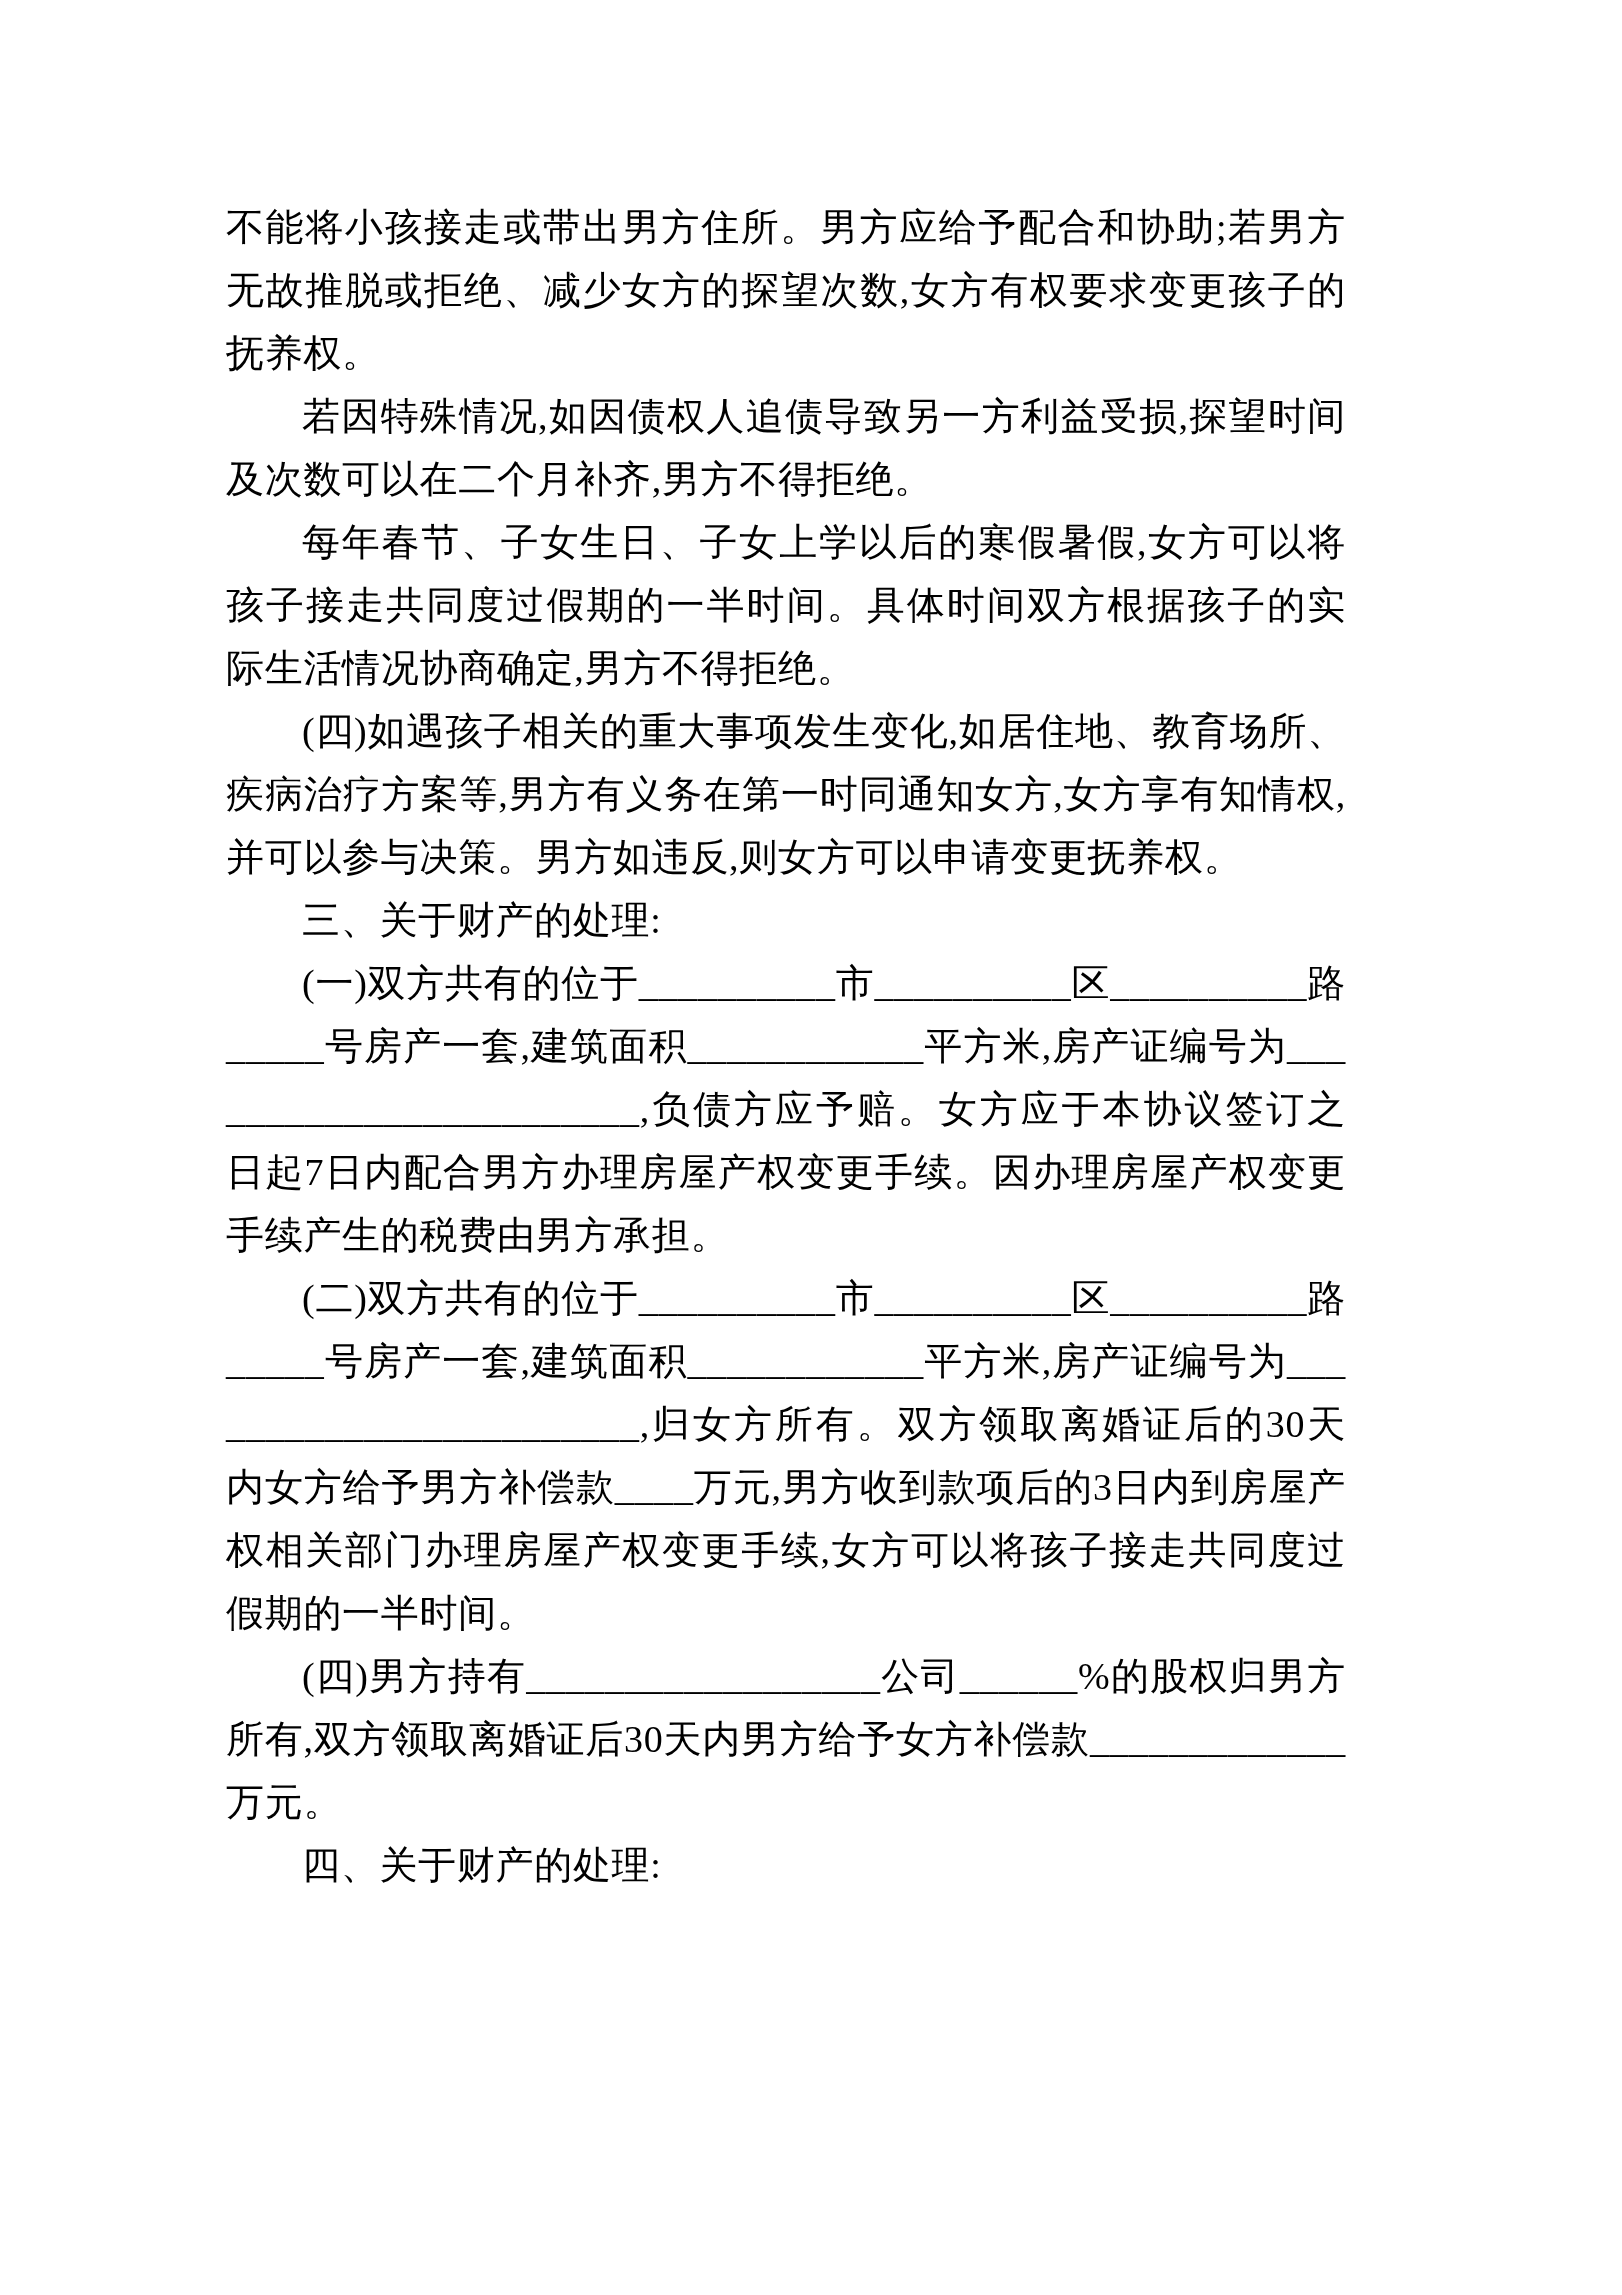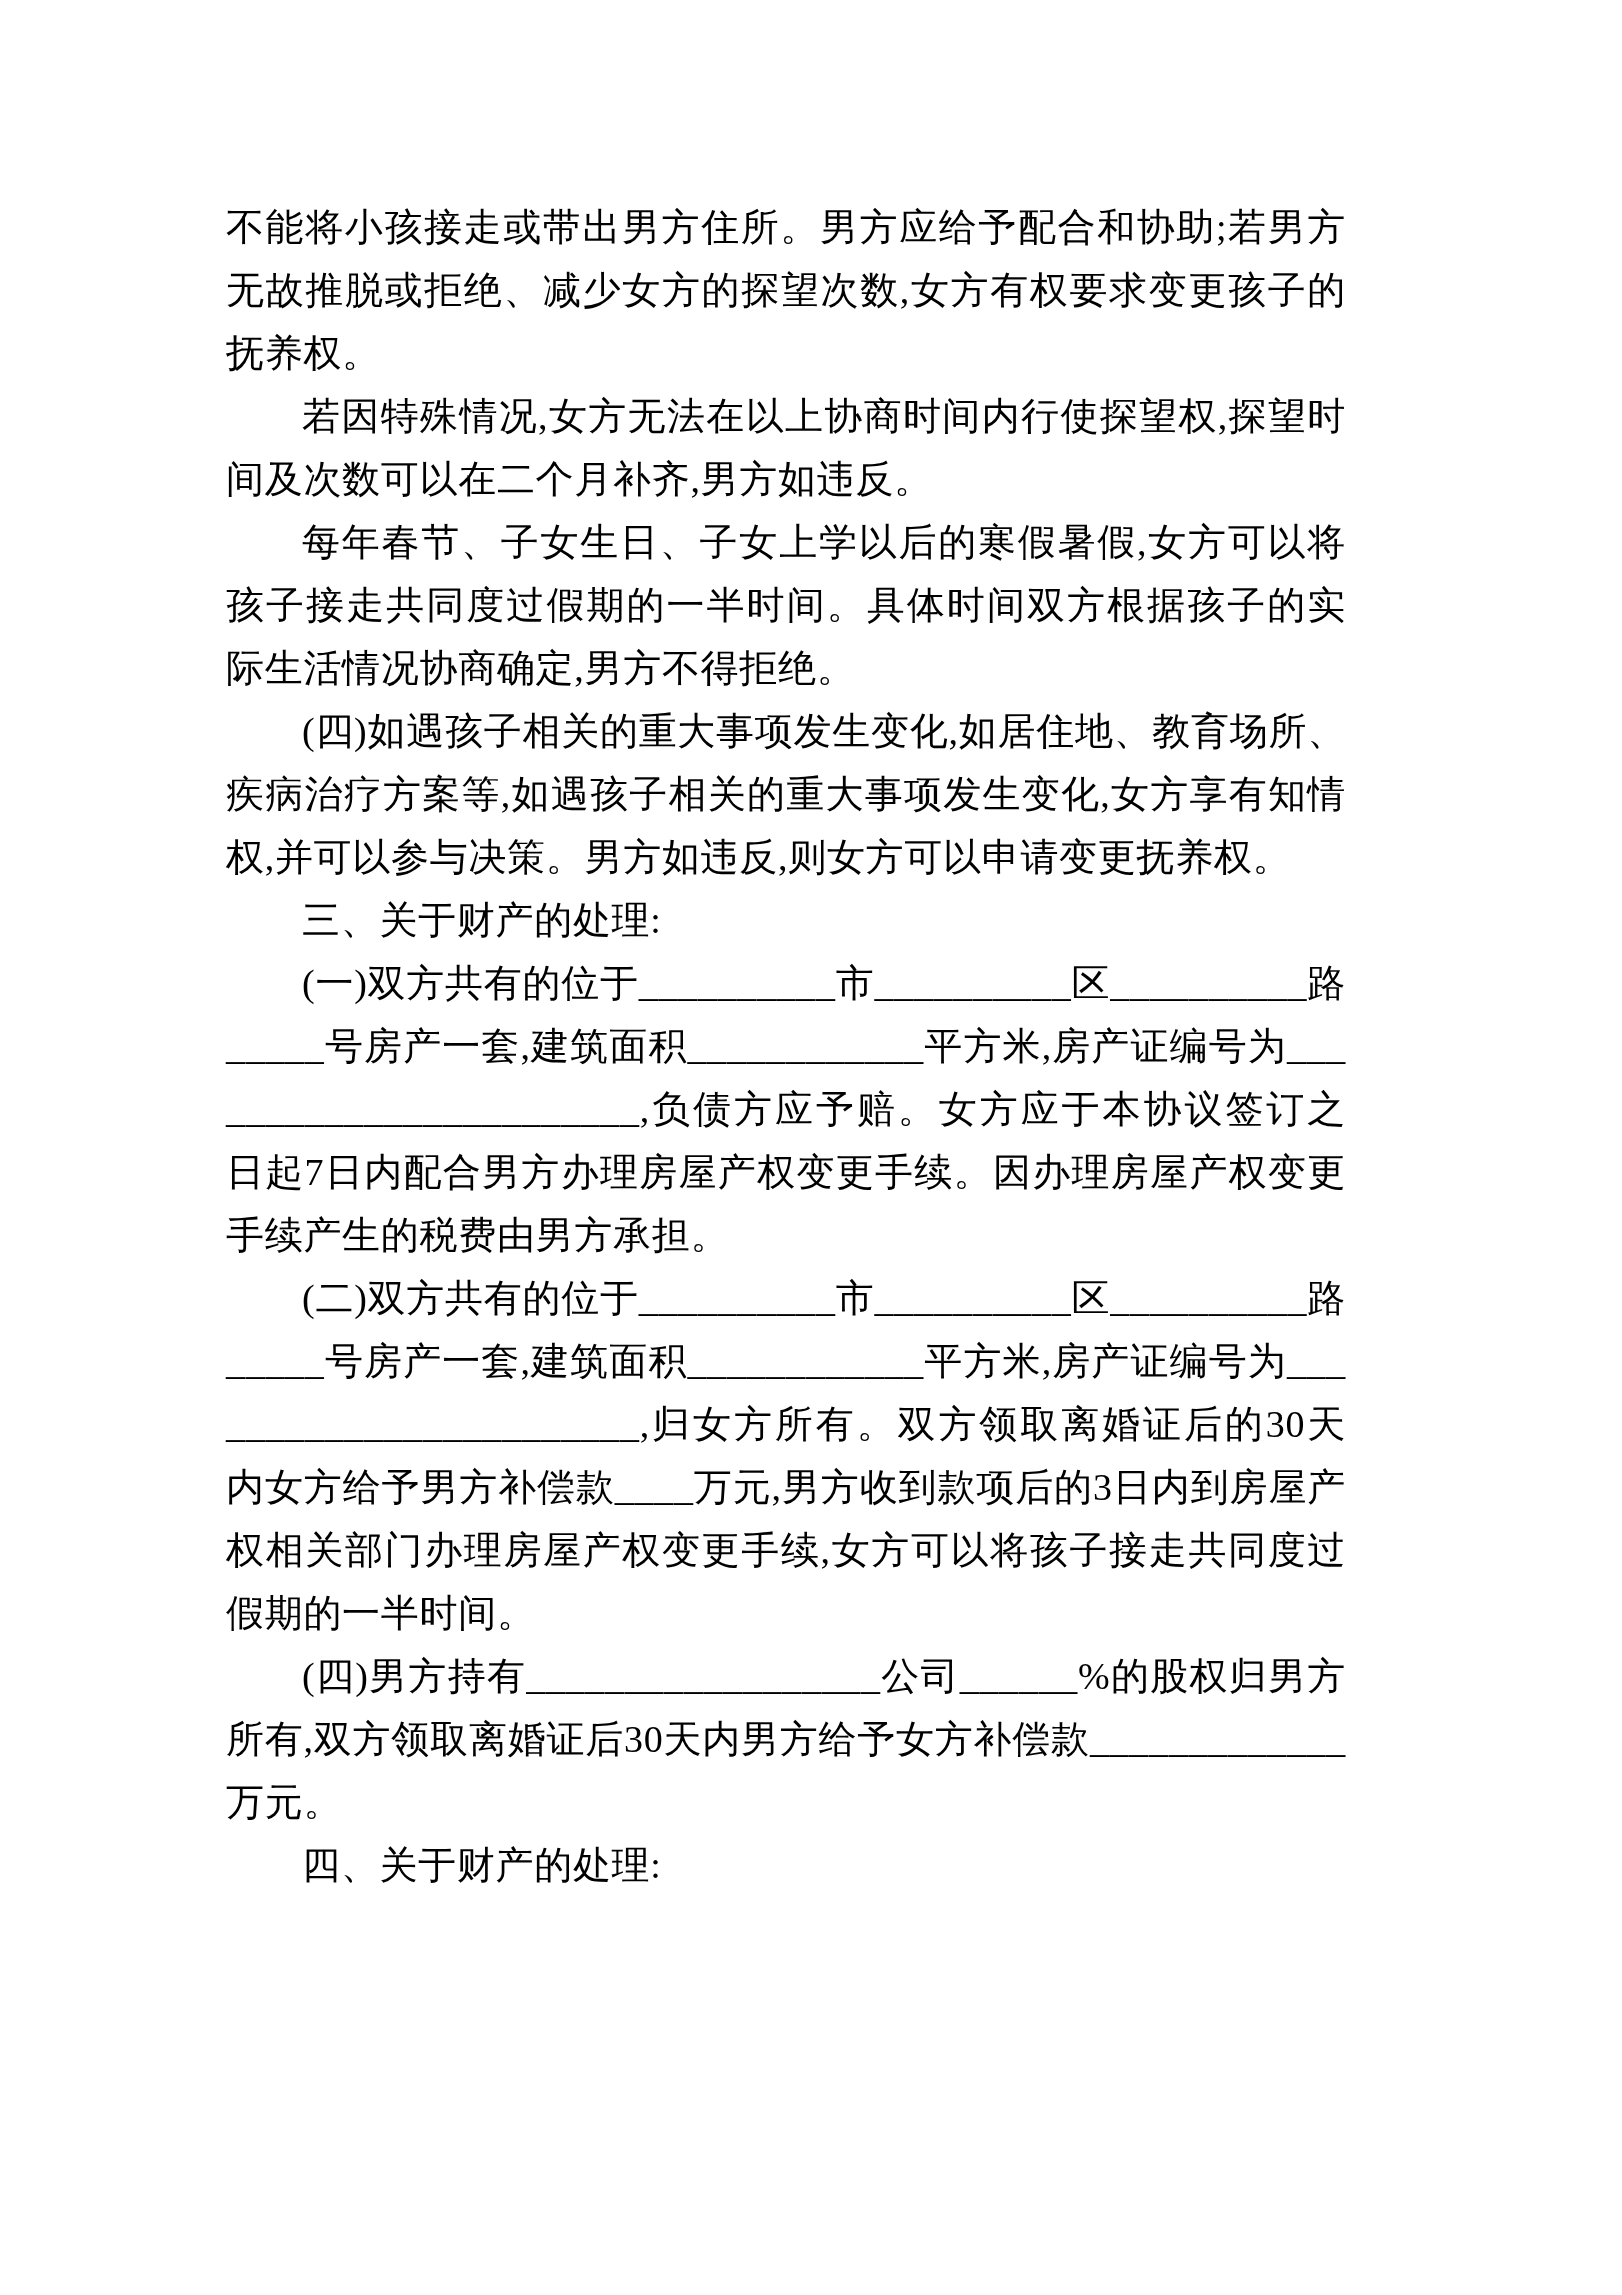--- a/index.html
+++ b/index.html
@@ -32,22 +32,22 @@
   }
   .para.continuation {
     text-indent: 0;
   }
 </style>
 </head>
 <body>
 
 <div class="page">
   <p class="para continuation">不能将小孩接走或带出男方住所。男方应给予配合和协助;若男方无故推脱或拒绝、减少女方的探望次数,女方有权要求变更孩子的抚养权。</p>
-  <p class="para">若因特殊情况,女方无法在以上协商时间内行使探望权,探望时间及次数可以在二个月补齐,男方如违反。</p>
+  <p class="para">若因特殊情况,如因债权人追债导致另一方利益受损,探望时间及次数可以在二个月补齐,男方不得拒绝。</p>
   <p class="para">每年春节、子女生日、子女上学以后的寒假暑假,女方可以将孩子接走共同度过假期的一半时间。具体时间双方根据孩子的实际生活情况协商确定,男方不得拒绝。</p>
-  <p class="para">(四)如遇孩子相关的重大事项发生变化,如居住地、教育场所、疾病治疗方案等,如遇孩子相关的重大事项发生变化,女方享有知情权,并可以参与决策。男方如违反,则女方可以申请变更抚养权。</p>
+  <p class="para">(四)如遇孩子相关的重大事项发生变化,如居住地、教育场所、疾病治疗方案等,男方有义务在第一时同通知女方,女方享有知情权,并可以参与决策。男方如违反,则女方可以申请变更抚养权。</p>
   <p class="para">三、关于财产的处理:</p>
   <p class="para">(一)双方共有的位于__________市__________区__________路_____号房产一套,建筑面积____________平方米,房产证编号为________________________,负债方应予赔。女方应于本协议签订之日起7日内配合男方办理房屋产权变更手续。因办理房屋产权变更手续产生的税费由男方承担。</p>
   <p class="para">(二)双方共有的位于__________市__________区__________路_____号房产一套,建筑面积____________平方米,房产证编号为________________________,归女方所有。双方领取离婚证后的30天内女方给予男方补偿款____万元,男方收到款项后的3日内到房屋产权相关部门办理房屋产权变更手续,女方可以将孩子接走共同度过假期的一半时间。</p>
   <p class="para">(四)男方持有__________________公司______%的股权归男方所有,双方领取离婚证后30天内男方给予女方补偿款_____________万元。</p>
   <p class="para">四、关于财产的处理:</p>
 </div>
 
 
 </body></html>

